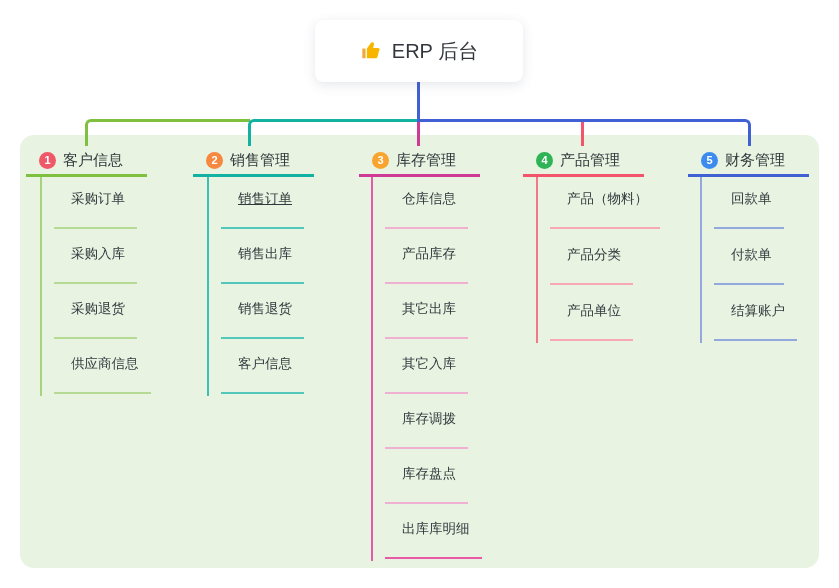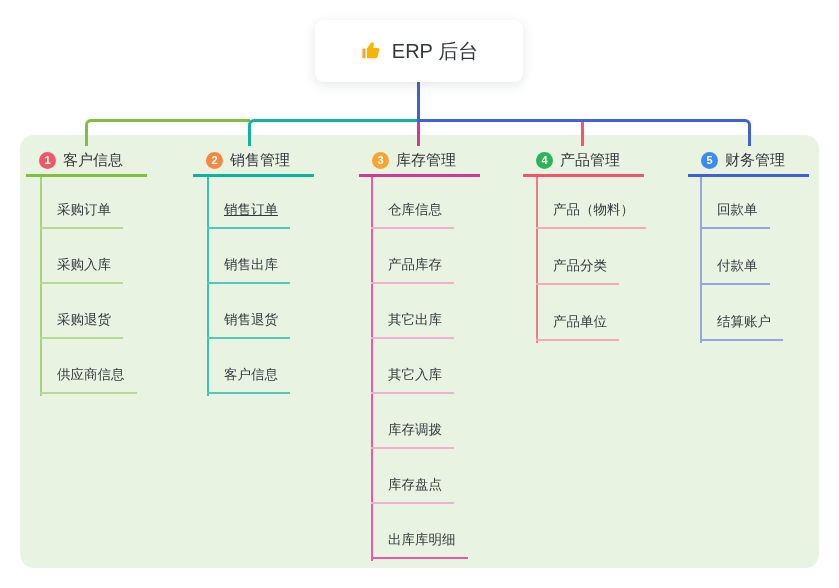--- a/index.html
+++ b/index.html
@@ -27,22 +27,22 @@
   .branch-header{position:absolute;top:147px;width:121px;height:30px;box-sizing:border-box;
                  display:flex;align-items:center;gap:7px;padding-left:13px;
                  border-bottom:3px solid #999;font-size:15px;color:#33373d;white-space:nowrap;cursor:default;}
   .badge{width:17px;height:17px;border-radius:50%;flex:0 0 auto;display:flex;align-items:center;
          justify-content:center;color:#ffffff;font-size:11px;font-weight:bold;line-height:1;}
   
   .vline{position:absolute;width:2px;}
   
   .child-node{position:absolute;box-sizing:border-box;height:30px;
               display:flex;align-items:flex-end;white-space:nowrap;
-              padding:0 12px 8px 17px;border-bottom:2px solid #999;
-              font-size:13.5px;color:#33383f;cursor:default;}
+              padding:0 12px 19px 17px;border-bottom:2px solid #999;
+              font-size:13.5px;color:#33383f;cursor:default;margin-left:14px;}
 </style>
 </head>
 <body>
 
 <div class="stage">
   <div class="panel"></div>
 
   <div class="conn conn-fill" id="conn-drop3" style="background: rgb(207, 58, 149);"></div>
   <div class="conn conn-fill" id="conn-drop4" style="background: rgb(243, 86, 108);"></div>
   <div class="conn elbow" id="conn-elbow1" style="border-color: rgb(127, 193, 63);"></div>

